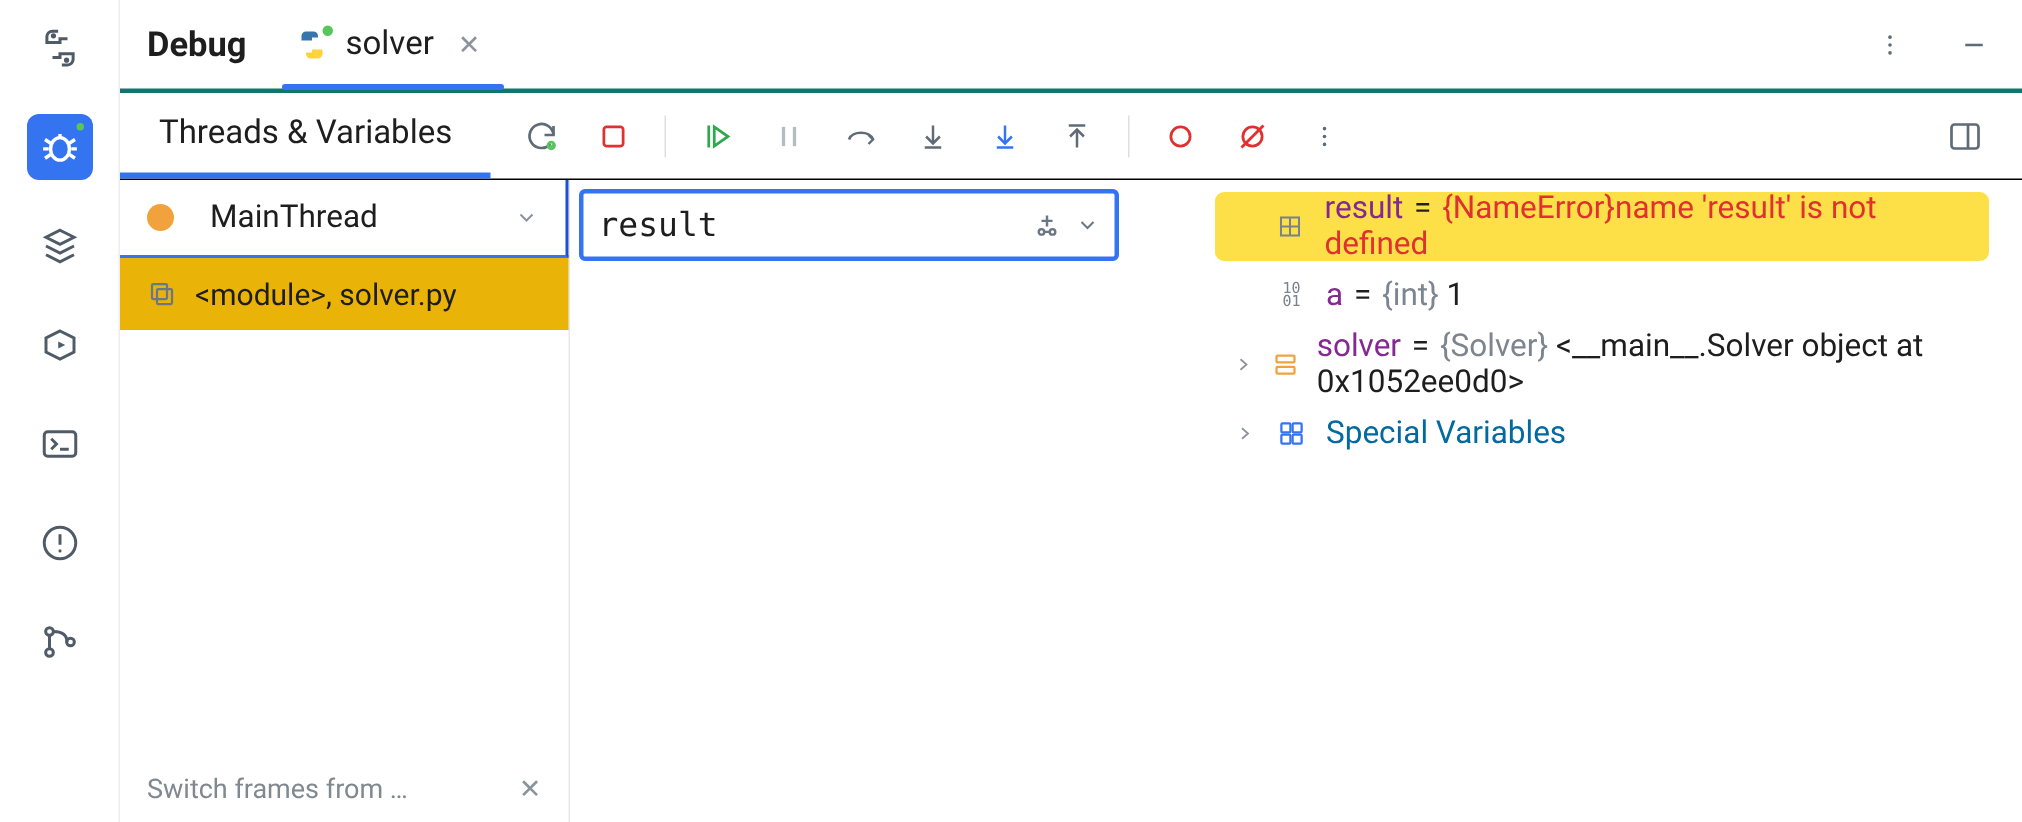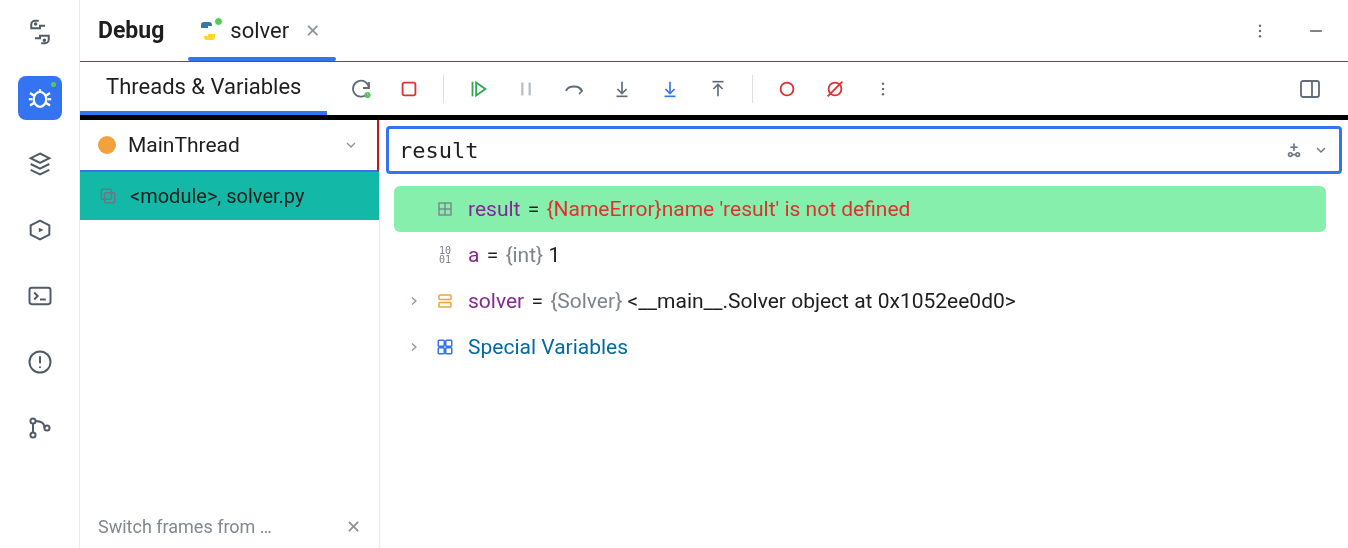--- a/index.html
+++ b/index.html
@@ -21,79 +21,79 @@
       align-items: center;
       padding-top: 10px;
       gap: 22px;
       border-right: 1px solid #ededed;
     }
     .leftbar-item { width:44px;height:44px; display:flex; align-items:center; justify-content:center; border-radius:8px; color:#4f5b67; }
     .leftbar-item.sel { background:#3574f0; color:#fff; position:relative;}
     .main { flex:1; display:flex; flex-direction:column; }
     .tabs {
       height:62px; display:flex; align-items:center; padding:0 18px; gap:28px;
-      border-bottom:1px solid #0f766e;
+      border-bottom:3px solid #0f766e;
     }
     .tab-debug { font-size:23px; font-weight:700; color:#1e1e1e; }
     .tab-file { display:flex; align-items:center; gap:10px; font-size:22px; color:#1e1e1e; padding:0 12px 0 4px; position:relative;}
     .tab-file .closex { color:#8b949e; font-size:18px; margin-left:6px;}
     .tab-file::after { content:""; position:absolute; left:-4px; right:-4px; bottom:-18px; height:4px; background:#3574f0; border-radius:2px; }
     .tab-spacer { flex:1; }
     .tab-kebab, .tab-min { width:28px; height:28px; display:flex; align-items:center; justify-content:center; color:#5f6b76; }
 
     .subbar {
-      height:58px; display:flex; align-items:center; border-bottom:5px solid #000000;justify-content:center;
+      height:58px; display:flex; align-items:center; border-bottom:1px solid #000000;justify-content:center;
     }
     .subtab {
       padding:0 26px; font-size:22px; color:#1e1e1e; display:flex; align-items:center; height:100%;
       border-bottom:4px solid transparent;
     }
     .subtab.active { border-bottom:4px solid #3574f0; }
     .dbg-actions { display:flex; align-items:center; gap:20px; margin-left:20px;}
     .vdiv { width:1px; height:28px; background:#dcdfe3; }
     .ic { display:inline-flex; width:28px; height:28px; align-items:center; justify-content:center; }
     .right-action { margin-left:auto; margin-right:24px;}
 
     .body { flex:1; display:flex; }
     .frames {
       width:300px; border-right:1px solid #e6e8ea; display:flex; flex-direction:column;
     }
     .thread-row {
-      height:52px; display:flex; align-items:center; padding:0 18px; gap:12px;
-      font-size:21px; border-bottom:2px solid #3574f0; border-right:2px solid #b91c1c;
+      height:52px; display:flex; align-items:center; padding:0 18px; gap:24px;
+      font-size:21px; border-bottom:2px solid #3574f0; border-right:2px solid #1d4ed8;
       background:#fff;
     }
     .thread-dot { width:18px;height:18px;border-radius:50%; background:#f2a23c;}
     .thread-chev { margin-left:auto; color:#8b949e;}
     .frame-row {
       height:48px; display:flex; align-items:center; padding:0 18px; gap:12px;
-      font-size:20px; background:#14b8a6;
+      font-size:20px; background:#eab308;
       color:#1e1e1e;
     }
     .frame-icon { color:#6b7785; }
     .frames-footer {
       margin-top:auto; height:44px; display:flex; align-items:center; padding:0 18px;
       color:#808890; font-size:18px; gap:17px;
     }
     .frames-footer .x { margin-left:auto; color:#8b949e; }
 
-    .vars { flex:1; display:flex; flex-direction:column; }
+    .vars { flex:1; display:flex; flex-direction:row;gap:44px; }
     .eval-wrap { padding:6px 6px 4px 6px;}
     .eval {
       height:48px; border:3px solid #3574f0; border-radius:4px;
       display:flex; align-items:center; padding:0 10px; gap:8px;
       font-family: ui-monospace, SFMono-Regular, Menlo, Consolas, monospace;
       font-size:22px; color:#1e1e1e; background:#fff;
     }
     .eval input { flex:1; border:none; outline:none; font:inherit; color:inherit; background:transparent;}
     .eval .add, .eval .expand { color:#6b7785; }
 
     .var-list { padding:8px 0 0 14px; }
     .var-row { height:46px; display:flex; align-items:center; gap:12px; padding:0 12px 0 12px; font-size:21px; border-radius:6px; }
-    .var-row.sel { background:#86efac; margin-right:22px;}
+    .var-row.sel { background:#fde047; margin-right:22px;}
     .caret { width:16px; display:flex; justify-content:center; color:#8b949e;}
     .var-icon { width:22px; display:flex; justify-content:center;}
     .nm { color:#862894; }
     .eq { color:#1e1e1e; padding:0 2px;}
     .ty { color:#7c8590;}
     .val { color:#1e1e1e;}
     .err { color:#e03131;}
     .spvar-name { color:#0369a1; }
 
     svg { display:block; }

